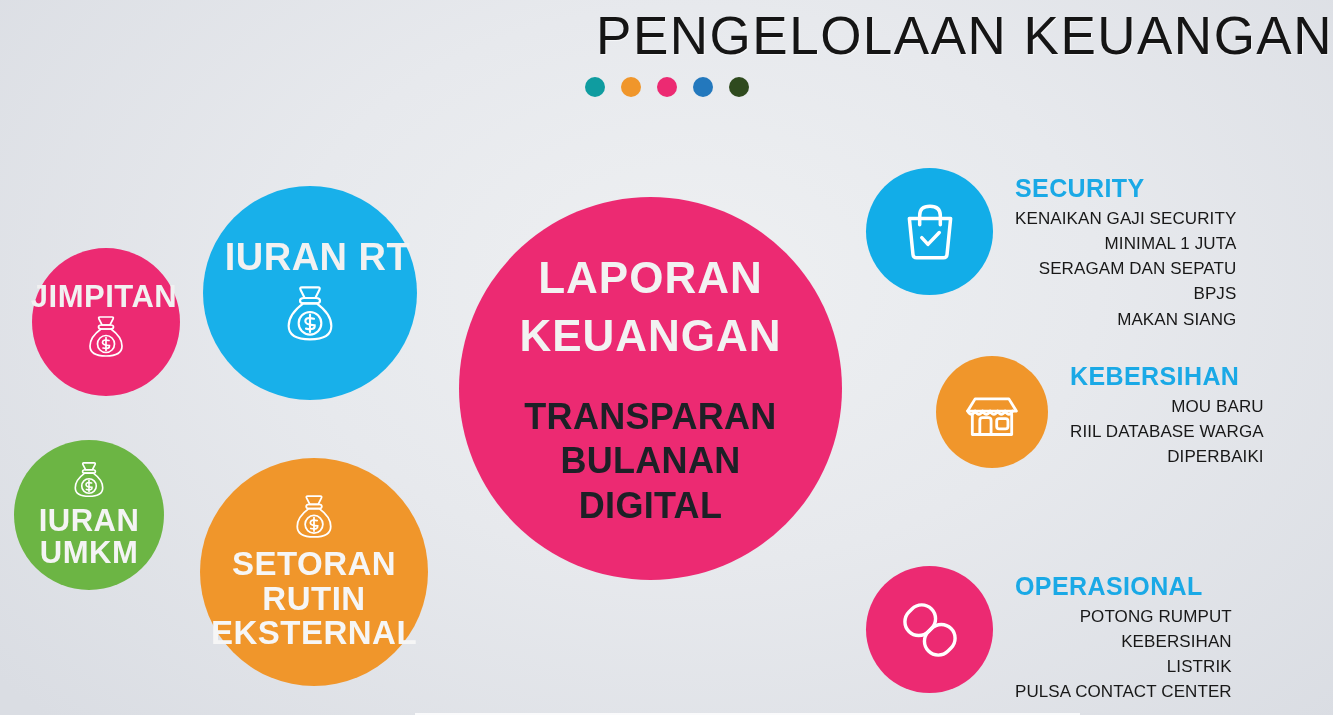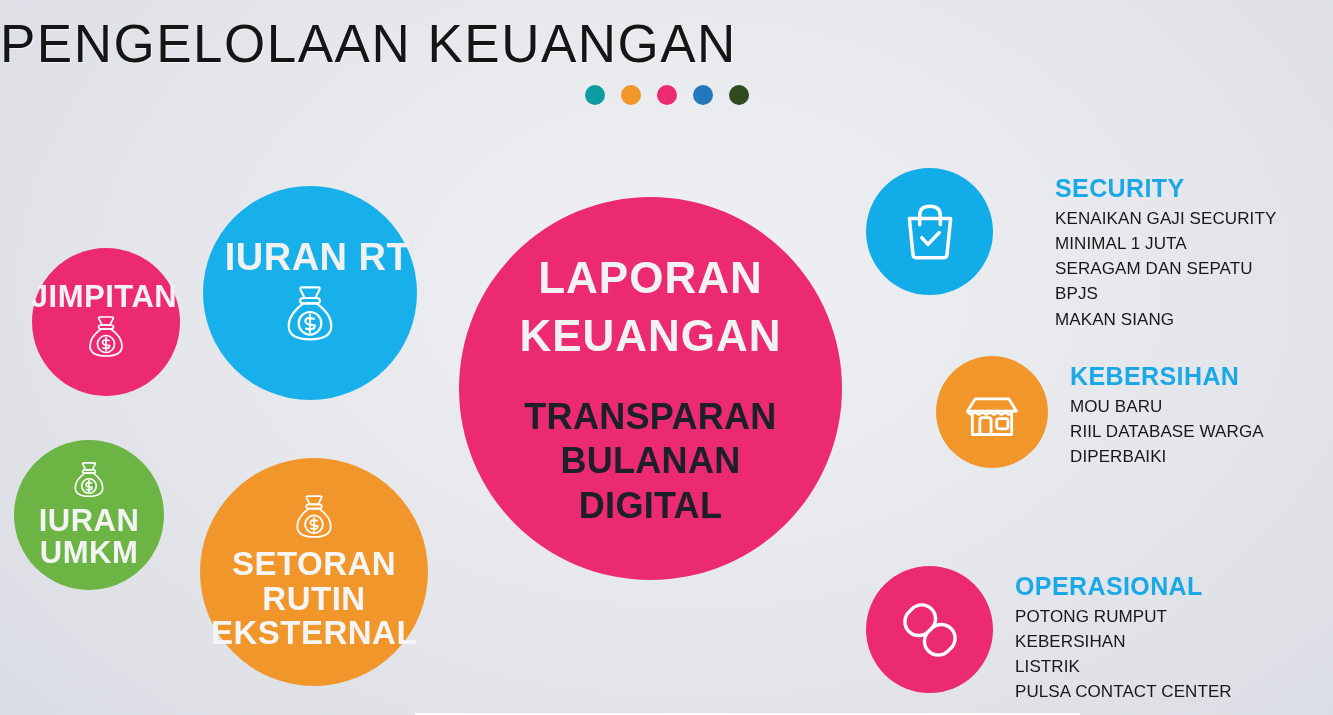--- a/index.html
+++ b/index.html
@@ -10,22 +10,22 @@
     font-family:"Liberation Sans", sans-serif;
   }
   body {
     position:relative;
     background:
       radial-gradient(ellipse 900px 620px at 52% 40%, #eef0f2 0%, #e7e9ed 45%, #dadde3 100%);
   }
 
   
   #title-block {
-    position:absolute; top:14px; left:0; width:100%;
-    text-align:left;
+    position:absolute; top:6px; left:0; width:100%;
+    text-align:right;
   }
   #page-title {
     font-size:53px;
     font-weight:400;
     letter-spacing:1.5px;
     color:#151515;
     line-height:1.12;
     text-shadow:1px 1px 1px rgba(255,255,255,.65);
     font-family:"Liberation Sans", sans-serif;
   }
@@ -129,30 +129,30 @@
     flex:0 0 auto;
   }
   .side-text { margin-left:22px; padding-top:6px; }
   .side-heading {
     font-size:25px;
     font-weight:bold;
     color:#1aa9e6;
     letter-spacing:0.4px;
     margin-bottom:3px;
   }
-  .side-list { list-style:none; }
+  .side-list { list-style:none;text-align:right; }
   .side-list li {
     font-size:17px;
     color:#181818;
     line-height:1.48;
     letter-spacing:0.1px;
     white-space:nowrap;
   }
 
-  #group-security { left:866px; top:168px;gap:40px; }
+  #group-security { left:866px; top:168px; }
   #group-security .side-icon { width:127px; height:127px; background:#12ade8; }
   #group-kebersihan { left:936px; top:356px; }
   #group-kebersihan .side-icon { width:112px; height:112px; background:#f0962b; }
   #group-operasional { left:866px; top:566px; }
   #group-operasional .side-icon { width:127px; height:127px; background:#ec2a72; }
 
   #bottom-rule {
     position:absolute;
     left:415px; bottom:0px;
     width:665px; height:2px;

